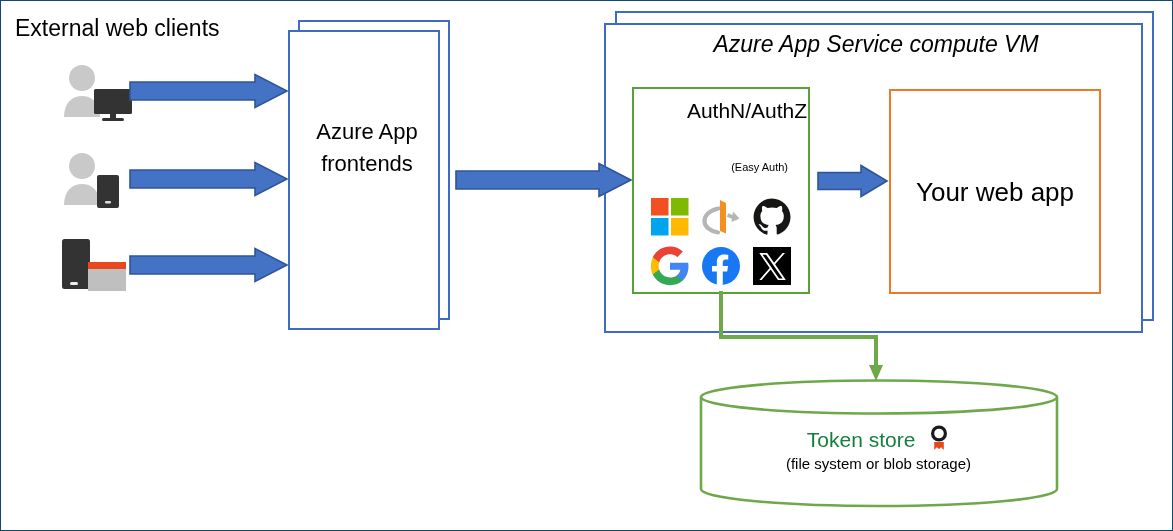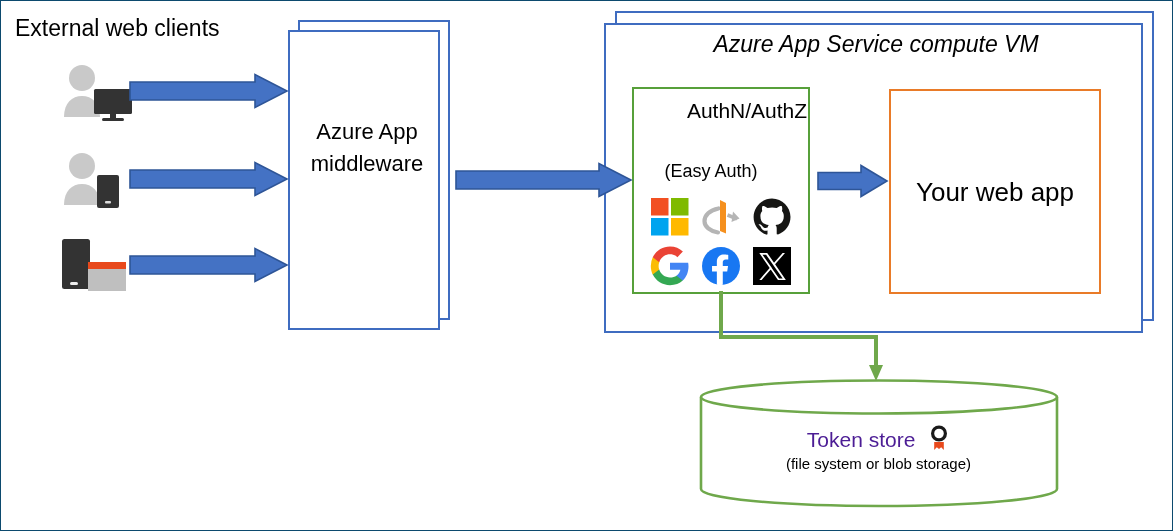--- a/index.html
+++ b/index.html
@@ -47,37 +47,37 @@
     width: 174px;
     text-align: center;
     font-size: 21px;
     line-height: 28px;
     color: #000;
     margin-left: 26px;
   }
   .mw-sub {
     left: 633px; top: 160px;
     width: 154px;
-    text-align: center;
-    font-size: 18px;
+    text-align: right;
+    font-size: 11px;
     color: #000;
   }
   .webapp-text {
     left: 888px; top: 176px;
     width: 212px;
     text-align: center;
     font-size: 26px;
     color: #000;
   }
   .store-text {
     left: 705px; top: 424px;
     width: 345px;
     text-align: center;
     font-size: 21px;
-    color: #4c1d95;
+    color: #15803d;
     white-space: nowrap;
   }
   .store-sub {
     left: 705px; top: 454px;
     width: 345px;
     text-align: center;
     font-size: 15px;
     color: #000;
   }
 
@@ -127,21 +127,21 @@
   <div class="abs box blue-box" id="vm-back"></div>
 
   <div class="abs box blue-box" id="vm-front"></div>
 
   <div class="abs vm-title">Azure App Service compute VM</div>
 
   <div class="abs box blue-box" id="fe-front"></div>
 
   <div class="abs frontend-text">
     <div>Azure App</div>
-    <div>middleware</div>
+    <div>frontends</div>
   </div>
 
   <div class="abs box green-box" id="mw-box"></div>
 
   <div class="abs mw-text">
     <div>AuthN/AuthZ</div>
   </div>
   <div class="abs mw-sub">(Easy Auth)</div>
 
   <div class="abs" id="logo-grid">

